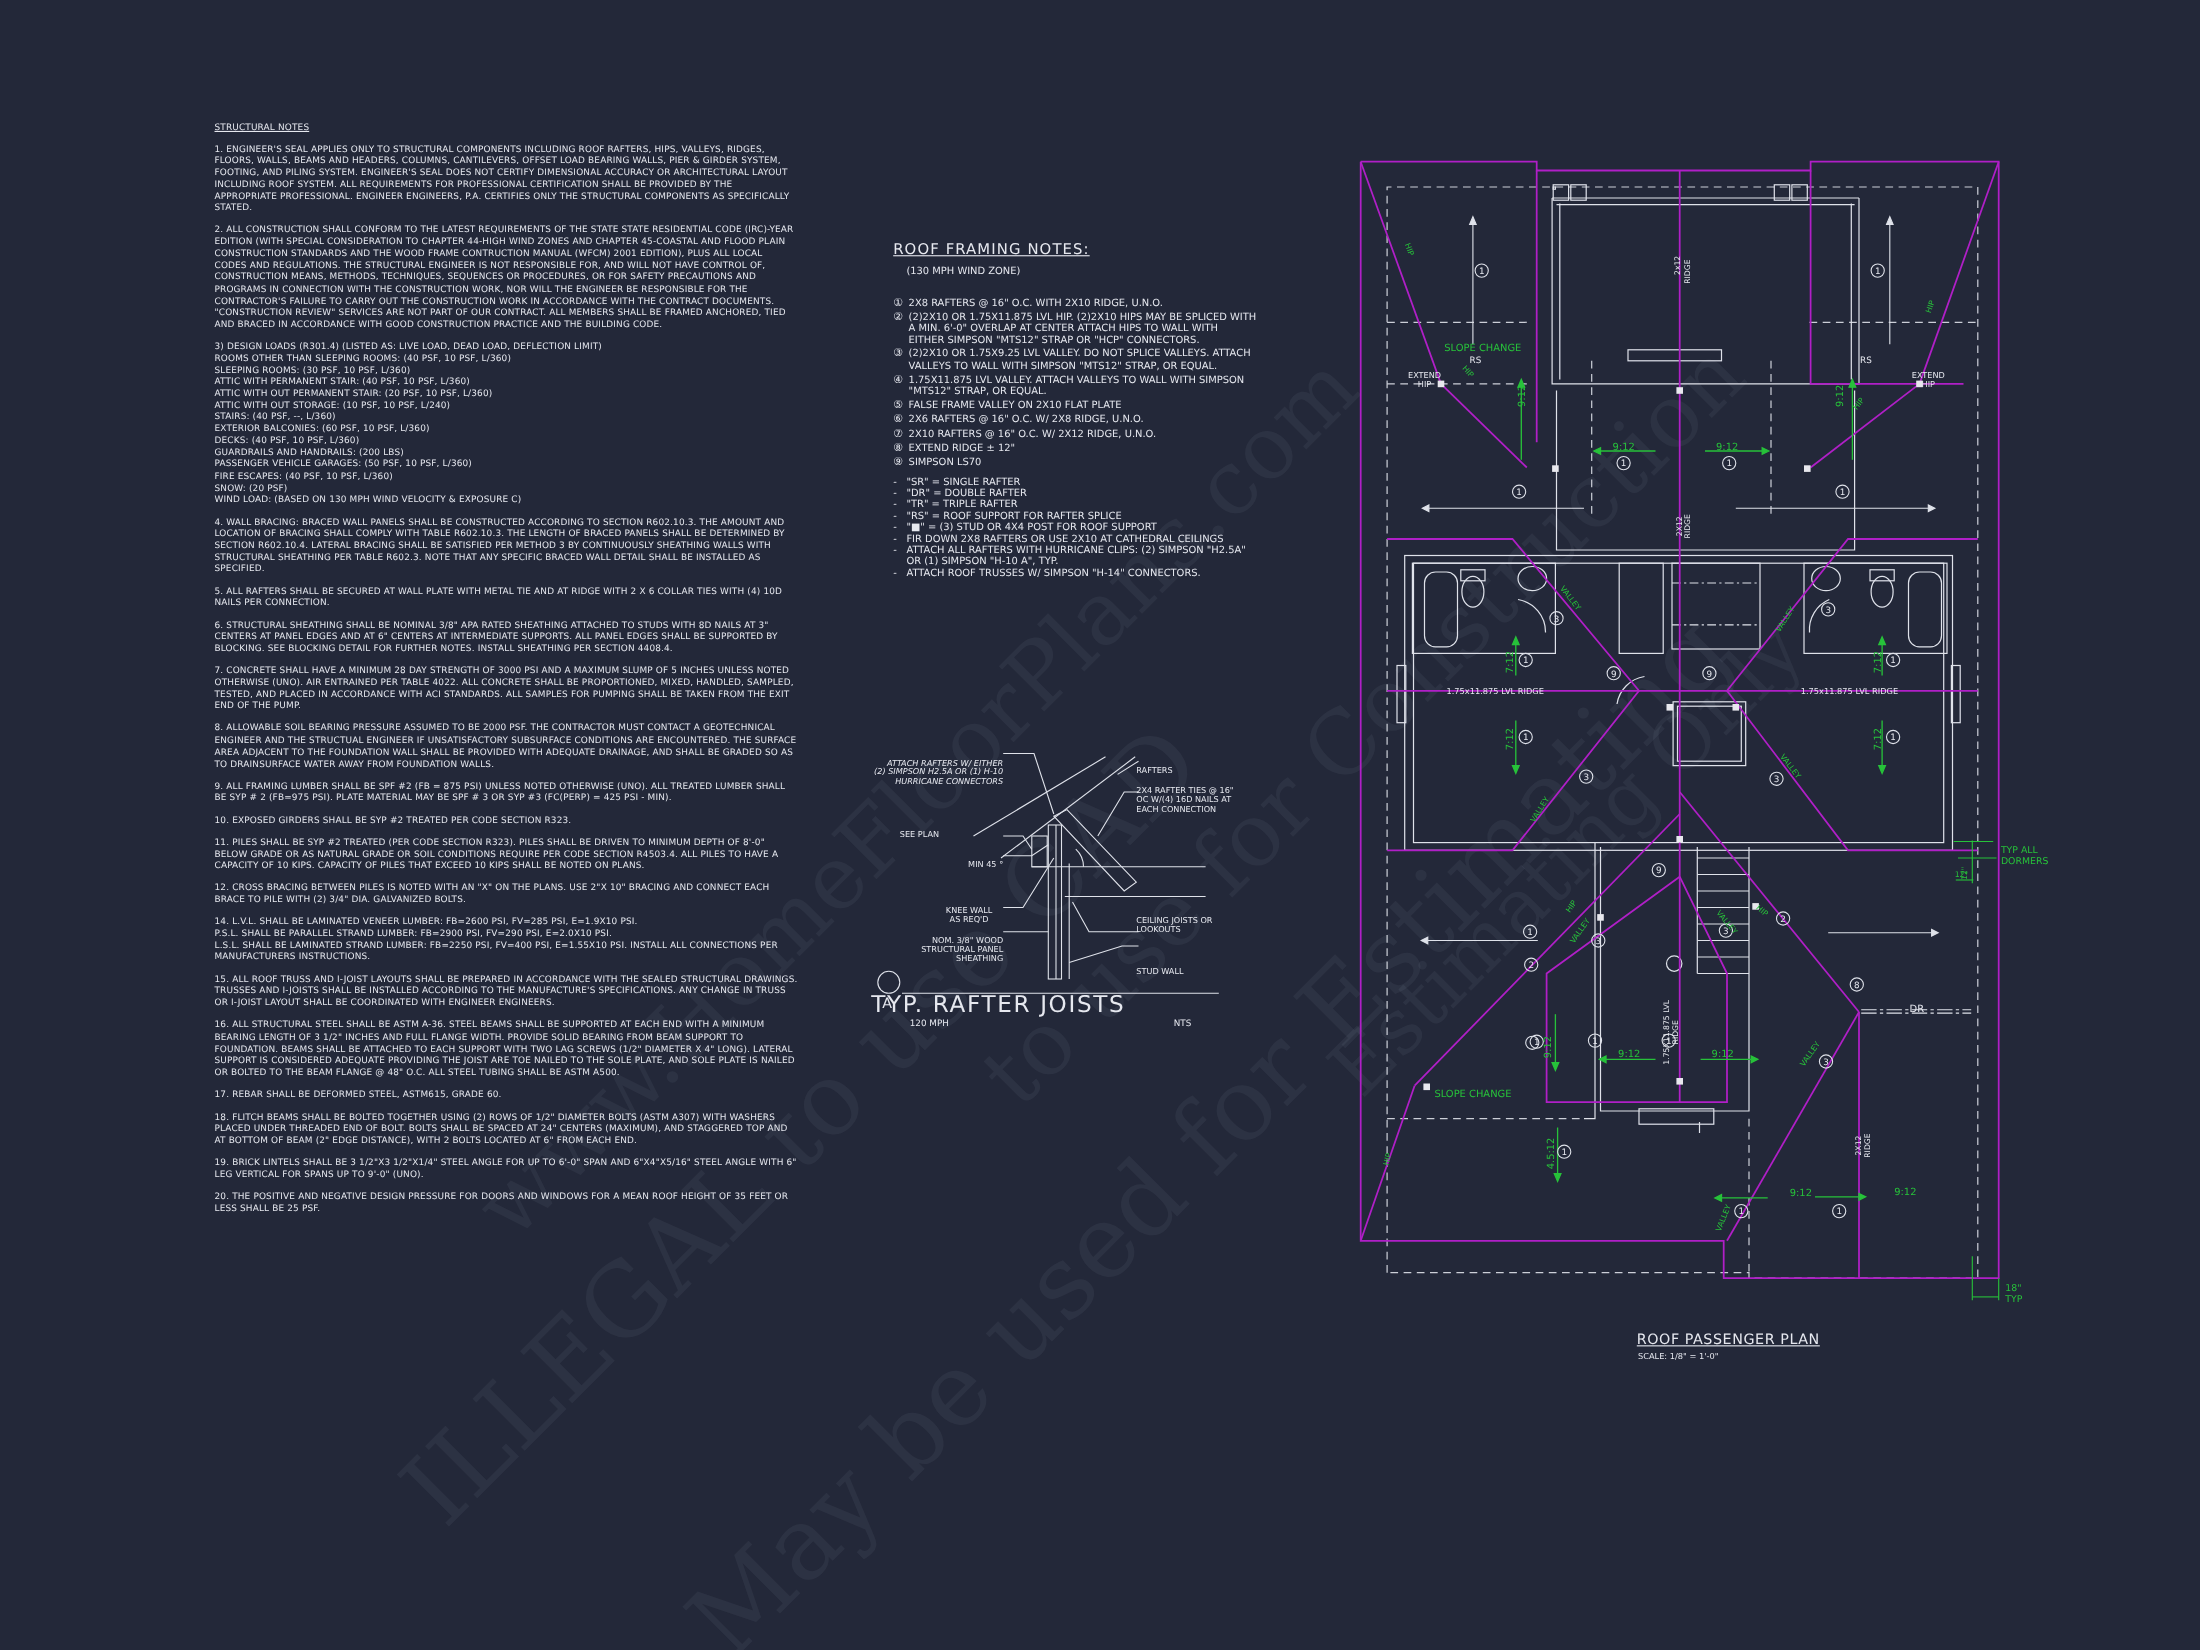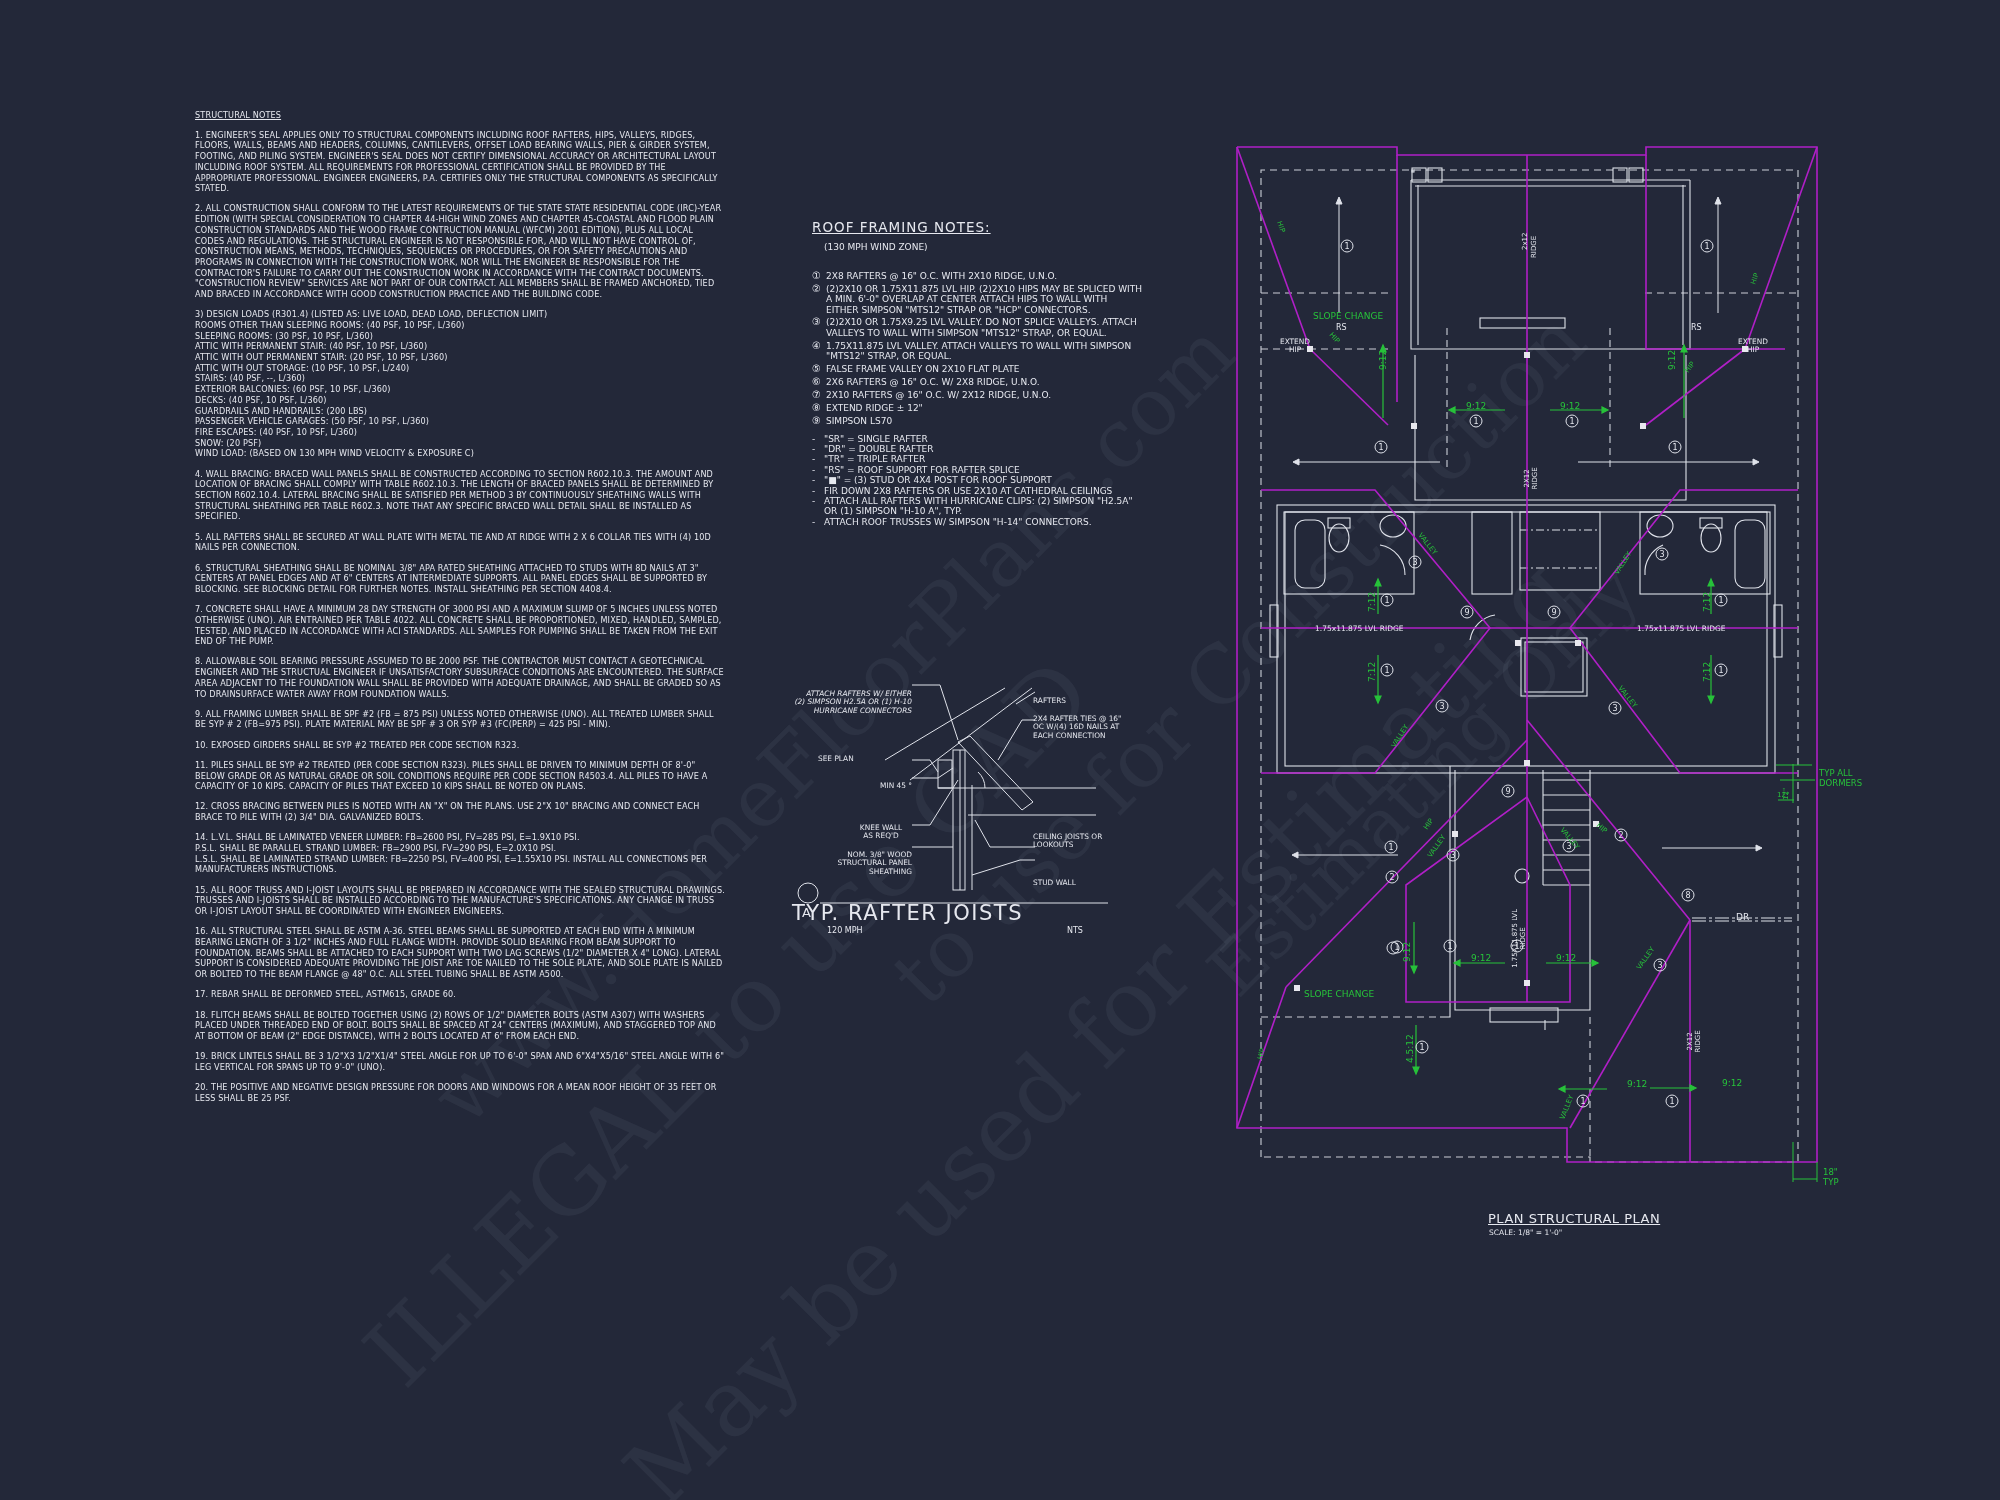--- a/index.html
+++ b/index.html
@@ -480,14 +480,14 @@
 DORMERS</div>
 <div class="lbl" style="left:1823px;top:1167px;color:#27c23a;font-size:8.5px;line-height:10px;">18"
 TYP</div>
 <div class="lbl" style="left:1490px;top:930px;transform:rotate(-90deg);transform-origin:center;font-size:7px;text-align:center;">1.75x11.875 LVL
 RIDGE</div>
 <div class="lbl" style="left:1683px;top:1033px;transform:rotate(-90deg);font-size:7px;text-align:center;">2x12
 RIDGE</div>
 <div class="lbl" style="left:1520px;top:470px;transform:rotate(-90deg);font-size:7px;text-align:center;">2x12
 RIDGE</div>
 
-<div class="abs plan-title">PLAN STRUCTURAL PLAN</div>
+<div class="abs plan-title">ROOF PASSENGER PLAN</div>
 <div class="abs plan-scale">SCALE: 1/8" = 1'-0"</div>
 
 </body></html>

